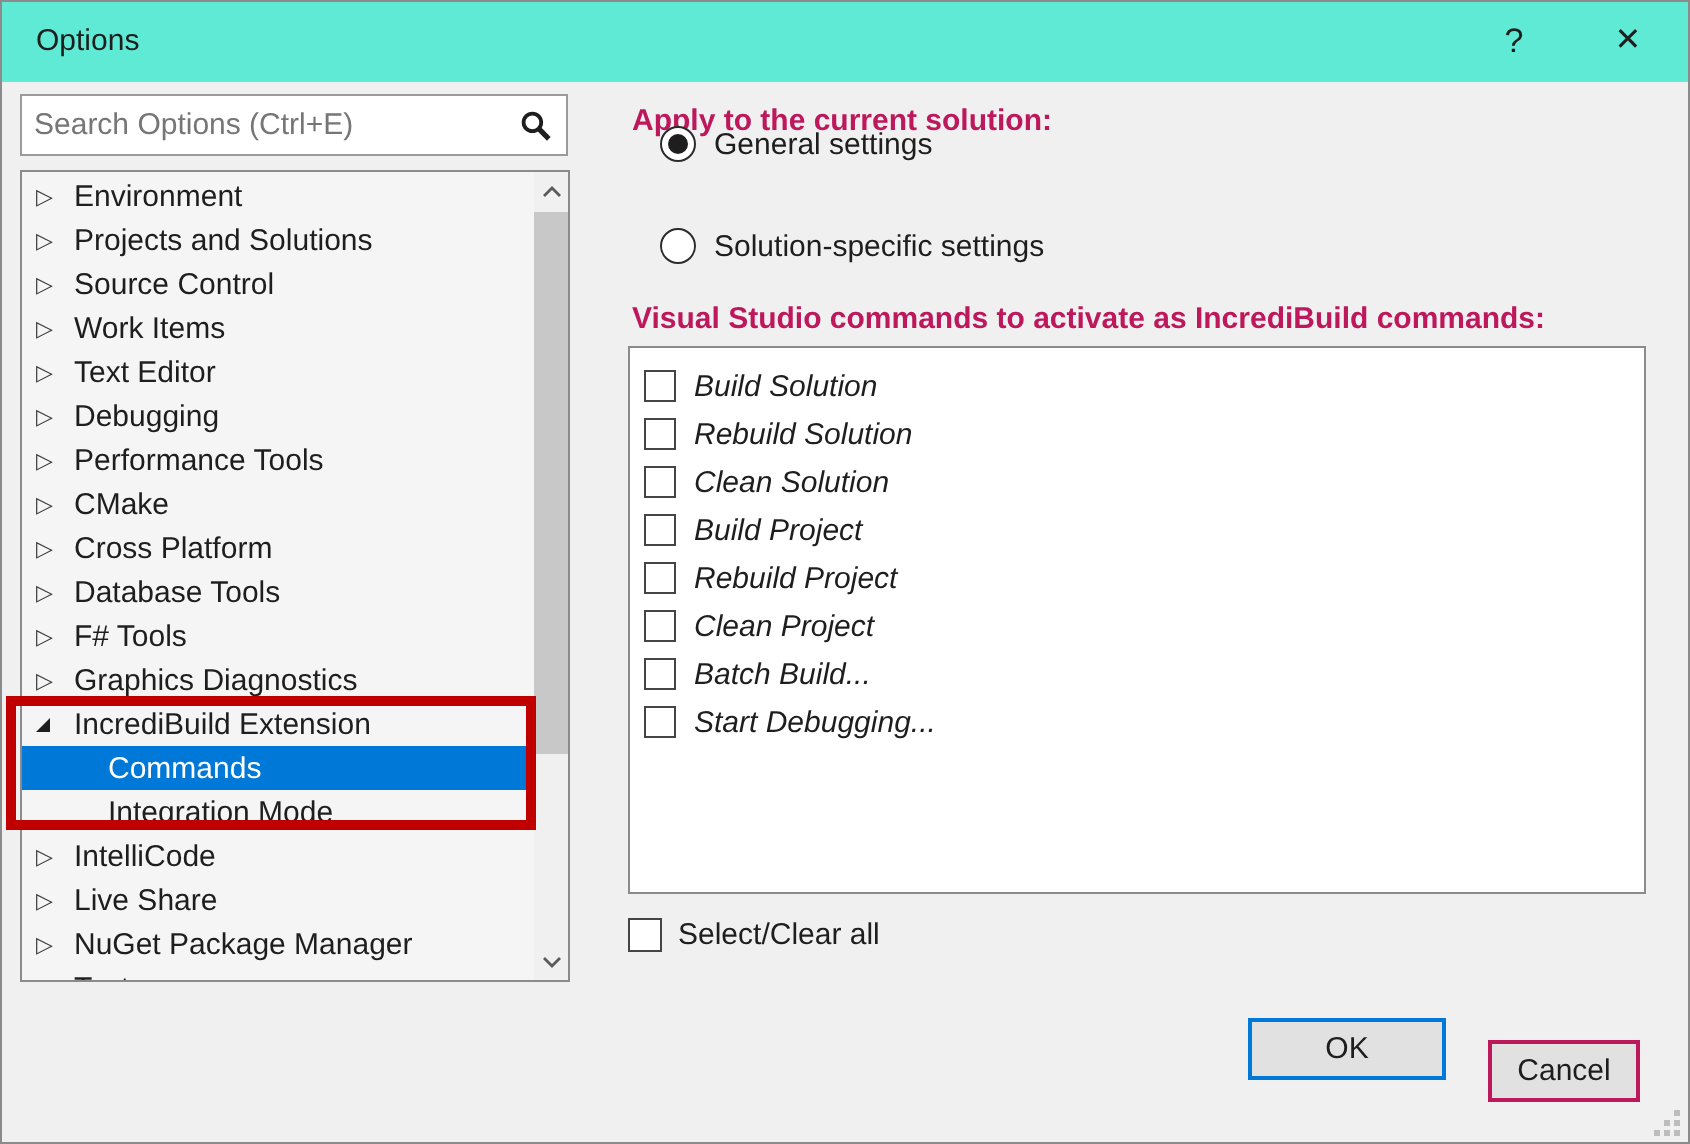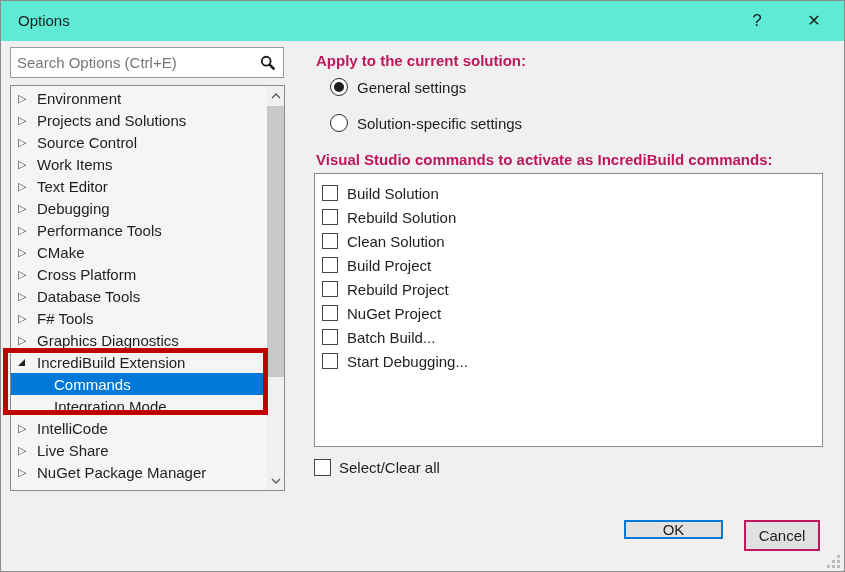--- a/index.html
+++ b/index.html
@@ -39,36 +39,36 @@
   .vscroll .arrow.down{bottom:1px;}
   .vscroll .thumb{position:absolute;left:0;top:20px;width:17px;height:271px;background:#c8c8c8;}
   
   .annotation{position:absolute;left:2px;top:347px;width:265px;height:67px;
     border:5px solid var(--ann,#c00000);box-sizing:border-box;z-index:6;pointer-events:none;}
   
   .bold-label{position:absolute;font-weight:bold;color:#be185d;font-size:15px;}
   .apply-label{left:315px;top:51px;}
   .cmds-label{left:315px;top:150px;}
   .radio-row{position:absolute;left:329px;display:flex;align-items:center;gap:9px;}
-  .radio-row.r0{top:77px;}
+  .radio-row.r0{top:62px;}
   .radio-row.r1{top:113px;}
   .radio{width:18px;height:18px;border:1px solid #2b2b2b;border-radius:50%;background:#fff;box-sizing:border-box;
     display:flex;align-items:center;justify-content:center;}
   .radio .dot{width:10px;height:10px;border-radius:50%;background:#1e1e1e;display:none;}
   .radio.checked .dot{display:block;}
   .listbox{position:absolute;left:313px;top:172px;width:509px;height:274px;box-sizing:border-box;
-    background:#fff;border:1px solid #8b8b8b;padding-top:7px;overflow:hidden;}
+    background:#fff;border:1px solid #8b8b8b;padding-top:7px;overflow:hidden;font-style:italic;}
   .cmd-row{height:24px;display:flex;align-items:center;gap:9px;padding-left:7px;}
   .checkbox{width:16px;height:16px;box-sizing:border-box;background:#fff;border:1px solid #454545;flex:0 0 16px;}
   .selectall-row{position:absolute;left:313px;top:458px;display:flex;align-items:center;gap:8px;}
   .selectall-row .checkbox{width:17px;height:17px;flex-basis:17px;}
   
   .btn{position:absolute;box-sizing:border-box;background:#e1e1e1;font-family:inherit;font-size:15px;color:#1e1e1e;
     display:flex;align-items:center;justify-content:center;padding:0;}
-  .ok-btn{left:623px;top:519px;width:99px;height:19px;border:2px solid var(--sel,#0078d7);}
+  .ok-btn{left:623px;top:508px;width:99px;height:31px;border:2px solid var(--sel,#0078d7);}
   .cancel-btn{left:743px;top:519px;width:76px;height:31px;border:2px solid #be185d;}
   .grip{position:absolute;right:4px;bottom:3px;}
 </style>
 </head>
 <body style="--sel: #0078d7; --ann: #c00000;">
 
 <div class="window">
 
   <div class="titlebar">
     <span class="title">Options</span>
@@ -211,21 +211,21 @@
         <div class="cmd-row">
           <span class="checkbox"></span>
           <span>Build Project</span>
         </div>
         <div class="cmd-row">
           <span class="checkbox"></span>
           <span>Rebuild Project</span>
         </div>
         <div class="cmd-row">
           <span class="checkbox"></span>
-          <span>NuGet Project</span>
+          <span>Clean Project</span>
         </div>
         <div class="cmd-row">
           <span class="checkbox"></span>
           <span>Batch Build...</span>
         </div>
         <div class="cmd-row">
           <span class="checkbox"></span>
           <span>Start Debugging...</span>
         </div>
       </div>

